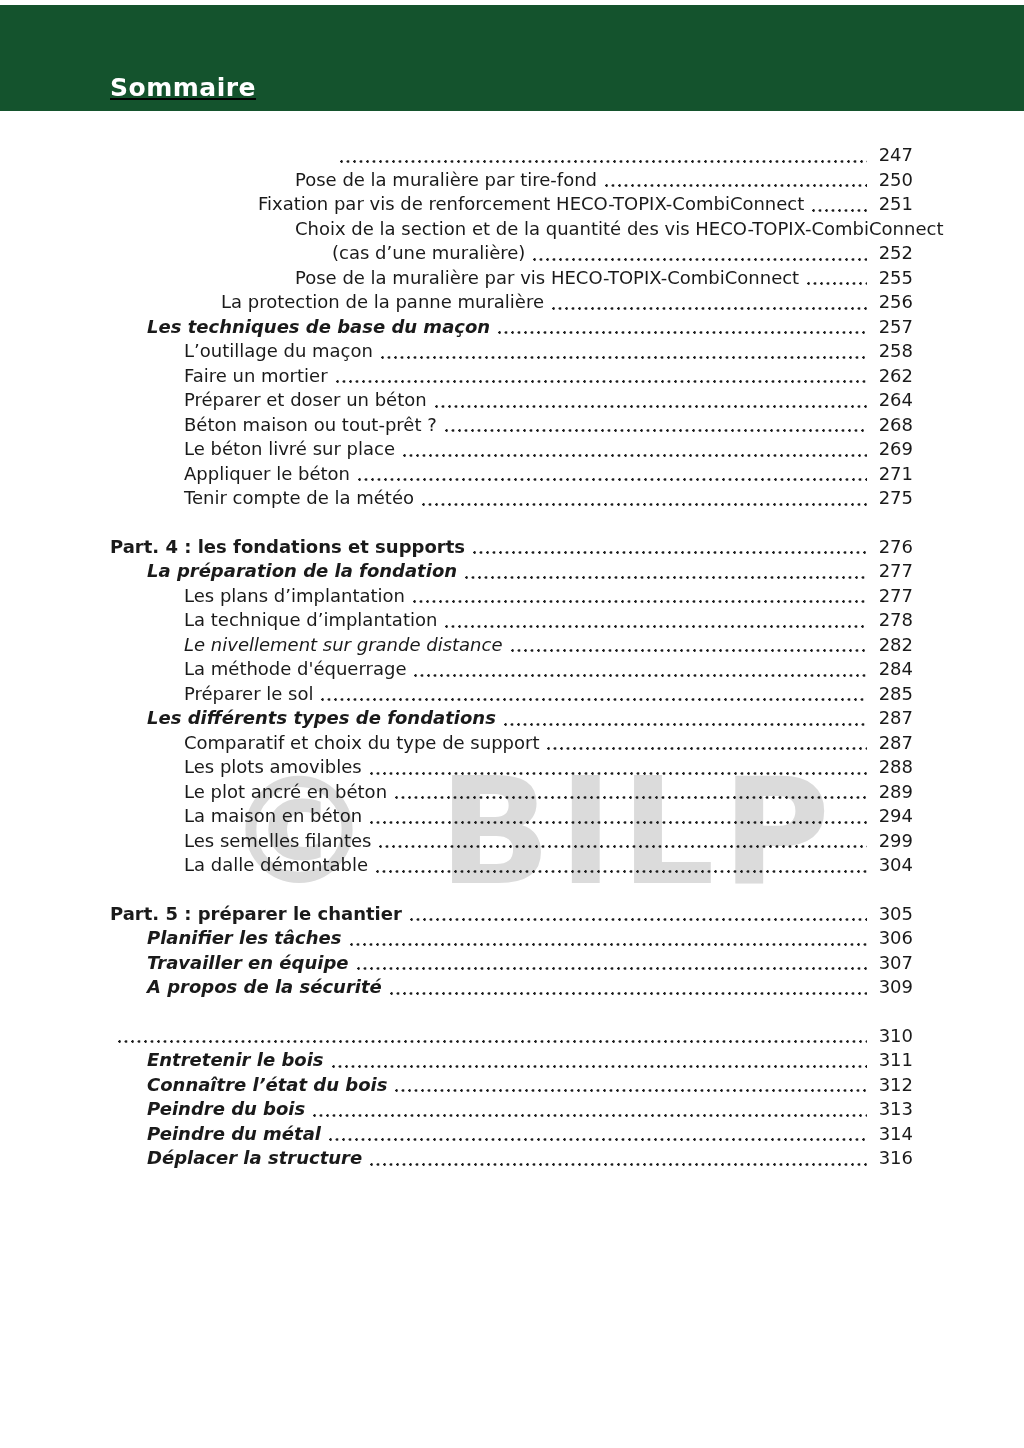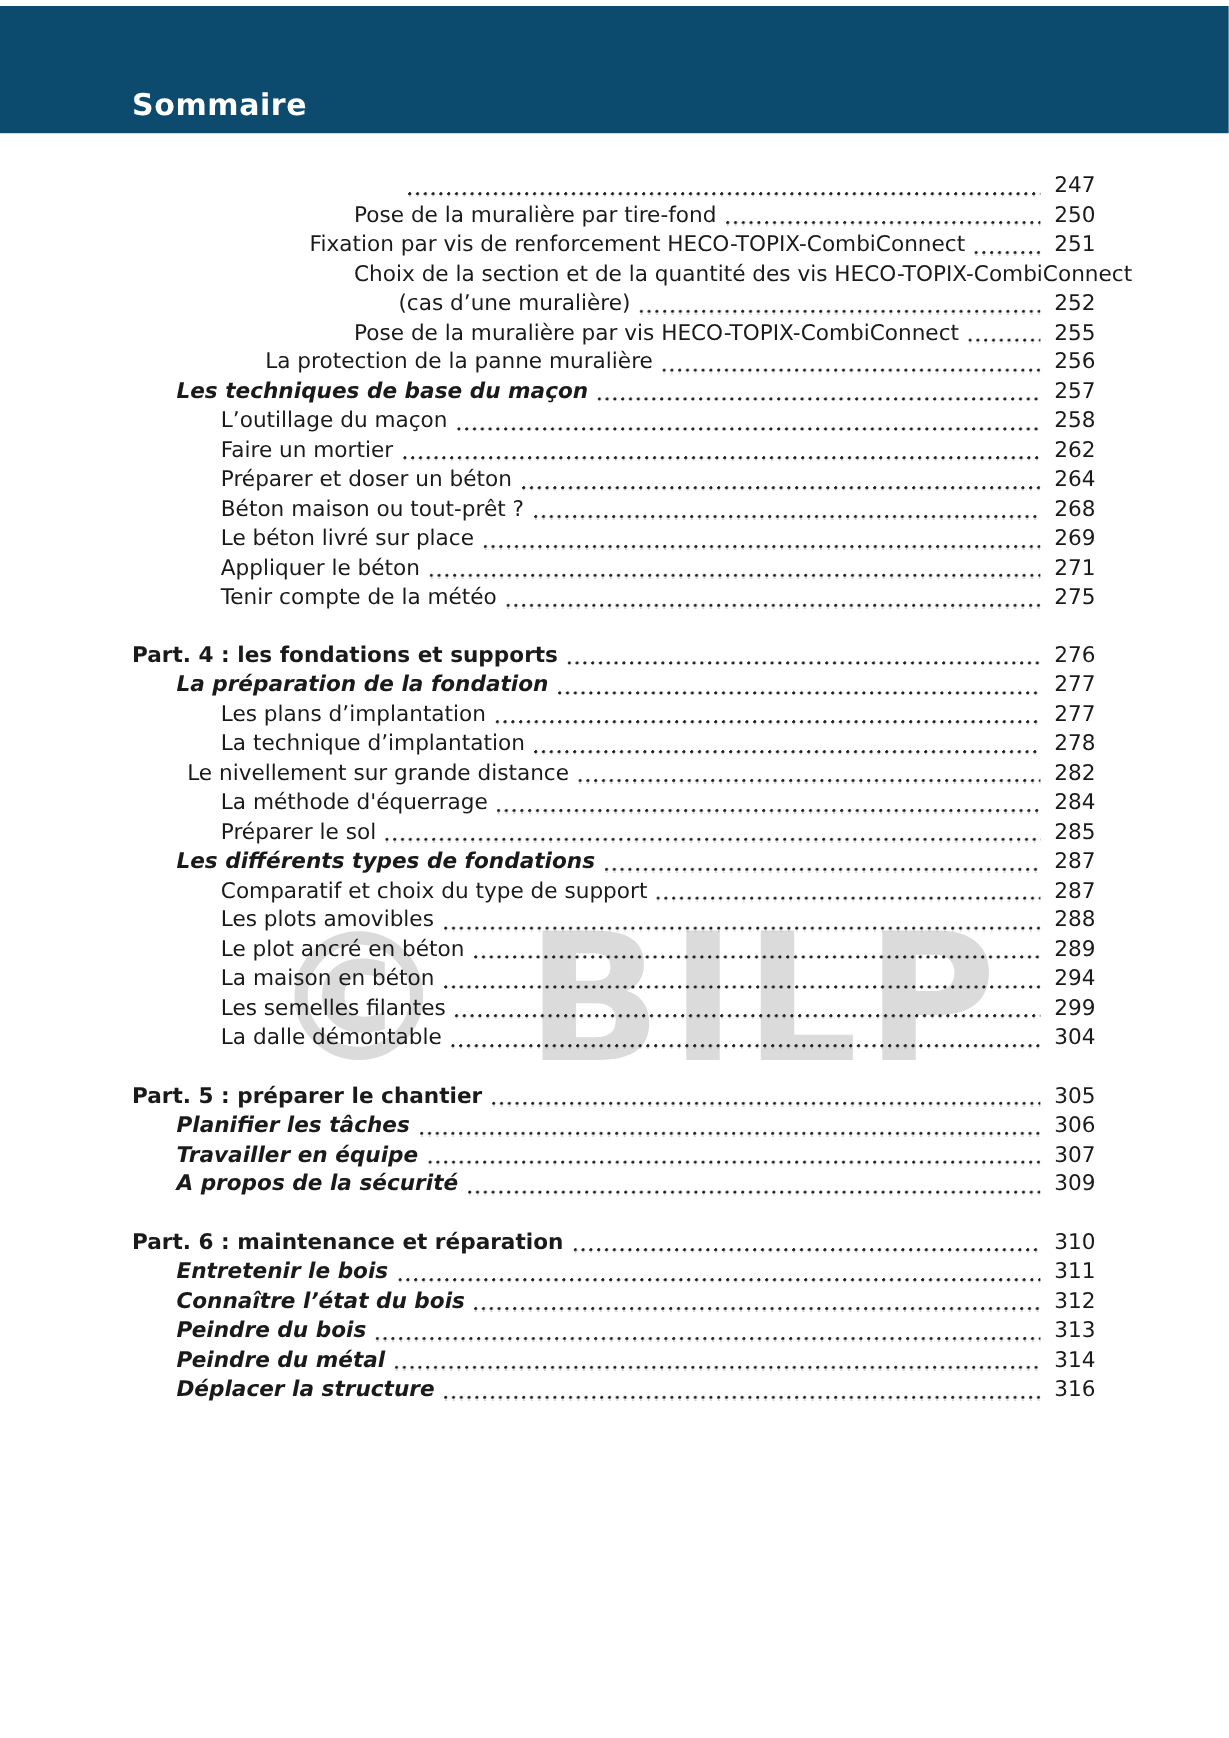--- a/index.html
+++ b/index.html
@@ -7,24 +7,25 @@
     width: 1024px; height: 1448px;
     background: #ffffff;
     font-family: "DejaVu Sans", "Liberation Sans", sans-serif;
     overflow: hidden;
   }
   
   .band {
     margin-top: 5px;
     width: 100%;
     height: 106px;
-    background: #0c4a6e;
+    background: #14532d;
     display: flex;
     align-items: flex-end;
     padding: 0 0 11px 110px;
+    text-decoration: underline;
   }
   .band h1 {
     color: #ffffff;
     font-size: 25px;
     font-weight: 700;
     letter-spacing: 0.5px;
     line-height: 1;
   }
   
   .toc {
@@ -174,21 +175,21 @@
     <span class="title" style="margin-left: 74px;">Les plans d’implantation</span>
     <span class="leader"></span>
     <span class="page">277</span>
   </div>
       <div class="row sub">
     <span class="title" style="margin-left: 74px;">La technique d’implantation</span>
     <span class="leader"></span>
     <span class="page">278</span>
   </div>
       <div class="row sub">
-    <span class="title" style="margin-left: 46px;">Le nivellement sur grande distance</span>
+    <span class="title" style="margin-left: 74px; font-style: italic;">Le nivellement sur grande distance</span>
     <span class="leader"></span>
     <span class="page">282</span>
   </div>
       <div class="row sub">
     <span class="title" style="margin-left: 74px;">La méthode d'équerrage</span>
     <span class="leader"></span>
     <span class="page">284</span>
   </div>
       <div class="row sub">
     <span class="title" style="margin-left: 74px;">Préparer le sol</span>
@@ -244,21 +245,20 @@
     <span class="title" style="margin-left: 37px;">Travailler en équipe</span>
     <span class="leader"></span>
     <span class="page">307</span>
   </div>
       <div class="row section">
     <span class="title" style="margin-left: 37px;">A propos de la sécurité</span>
     <span class="leader"></span>
     <span class="page">309</span>
   </div>
       <div class="row part gap">
-    <span class="title" style="margin-left: 0px;">Part. 6 : maintenance et réparation</span>
     <span class="leader"></span>
     <span class="page">310</span>
   </div>
       <div class="row section">
     <span class="title" style="margin-left: 37px;">Entretenir le bois</span>
     <span class="leader"></span>
     <span class="page">311</span>
   </div>
       <div class="row section">
     <span class="title" style="margin-left: 37px;">Connaître l’état du bois</span>

